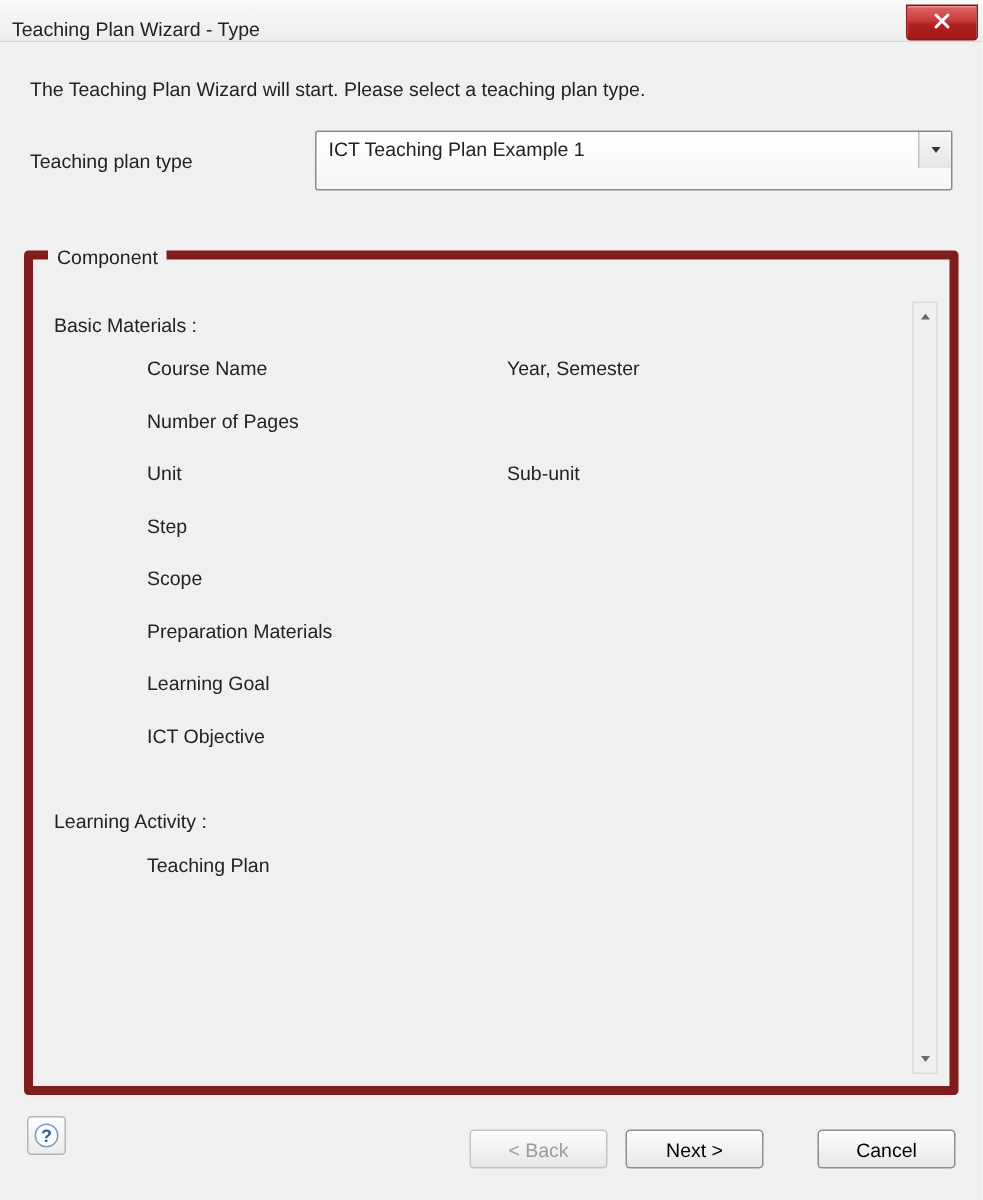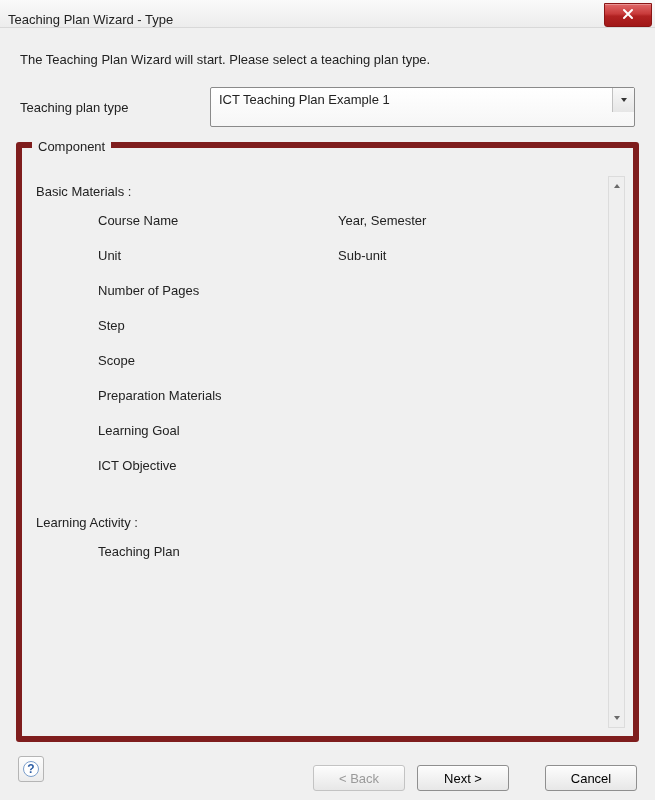--- a/index.html
+++ b/index.html
@@ -1,23 +1,23 @@
 <!DOCTYPE html>
 <html><head>
   <meta charset="utf-8">
   <style>
     * { box-sizing: border-box; margin: 0; padding: 0; }
     body { font-family: "Segoe UI", Tahoma, Arial, sans-serif; font-size: 13px; color: #222; background: #fff; width: 655px; height: 800px; overflow: hidden; }
     .titlebar { height: 28px; display: flex; align-items: flex-end; justify-content: space-between; background: linear-gradient(to bottom, #fafafa 0%, #ececec 100%); border-bottom: 1px solid #d8d8d8; padding-left: 8px; }
     .titlebar-title { font-size: 13px; color: #222; }
     .close-btn { width: 48px; height: 24px; margin-right: 3px; background: linear-gradient(to bottom,#e06767 0%,#c83a3a 45%,#b12222 55%,#a11818 100%); border: 1px solid #8a1515; border-radius: 0 0 3px 3px; display: flex; align-items: center; justify-content: center; color: #fff; cursor: pointer; box-shadow: inset 0 1px 0 rgba(255,255,255,0.3); }
     .close-btn svg { width: 12px; height: 12px; }
-    .content { padding: 14px 16px 4px 16px; background: #f0f0f0; height: 772px; display: flex; flex-direction: column; }
+    .content { padding: 14px 16px 16px 16px; background: #f0f0f0; height: 772px; display: flex; flex-direction: column; }
     .intro { margin: 10px 4px 20px 4px; font-size: 13px; }
-    .typerow { display: flex; align-items: center; margin: 0 4px 15px 4px; }
+    .typerow { display: flex; align-items: center; margin: 0 4px 40px 4px; }
     .typerow-label { width: 190px; font-size: 13px; }
     .select-wrap { flex: 1; position: relative; }
     .select { width: 100%; height: 40px; border: 1px solid #8a8a8a; background: linear-gradient(to bottom,#fff 0%,#f6f6f6 100%); border-radius: 2px; padding: 0 26px 0 8px; font-size: 13px; line-height: 24px; cursor: pointer; display: block; }
     .select-arrow { position: absolute; right: 1px; top: 1px; width: 22px; height: 24px; display: flex; align-items: center; justify-content: center; border-left: 1px solid #c0c0c0; background: linear-gradient(to bottom,#f8f8f8 0%,#e6e6e6 100%); pointer-events: none; }
     .select-arrow svg { width: 8px; height: 8px; }
     .fieldset { border: 6px solid #7f1d1d; border-radius: 3px; position: relative; padding: 28px 8px 8px 12px; flex: 1; min-height: 0; display: flex; flex-direction: column; }
     .fieldset-legend { position: absolute; top: -9px; left: 10px; background: #f0f0f0; padding: 0 6px; font-size: 13px; }
     .listwrap { flex: 1; display: flex; min-height: 0; }
     .list { flex: 1; overflow: hidden; padding: 2px 4px 2px 2px; }
     .section-head { font-size: 13px; margin: 6px 0 14px 0; }
@@ -70,26 +70,26 @@
     <div class="fieldset-legend">Component</div>
     <div class="listwrap">
       <div class="list">
 
         <div class="section-head">Basic Materials :</div>
         <div class="row">
           <span class="col1">Course Name</span>
           <span class="col2">Year, Semester</span>
         </div>
         <div class="row">
+          <span class="col1">Number of Pages</span>
+          <span class="col2"></span>
+        </div>
+        <div class="row">
           <span class="col1">Unit</span>
           <span class="col2">Sub-unit</span>
-        </div>
-        <div class="row">
-          <span class="col1">Number of Pages</span>
-          <span class="col2"></span>
         </div>
         <div class="row">
           <span class="col1">Step</span>
           <span class="col2"></span>
         </div>
         <div class="row">
           <span class="col1">Scope</span>
           <span class="col2"></span>
         </div>
         <div class="row">

